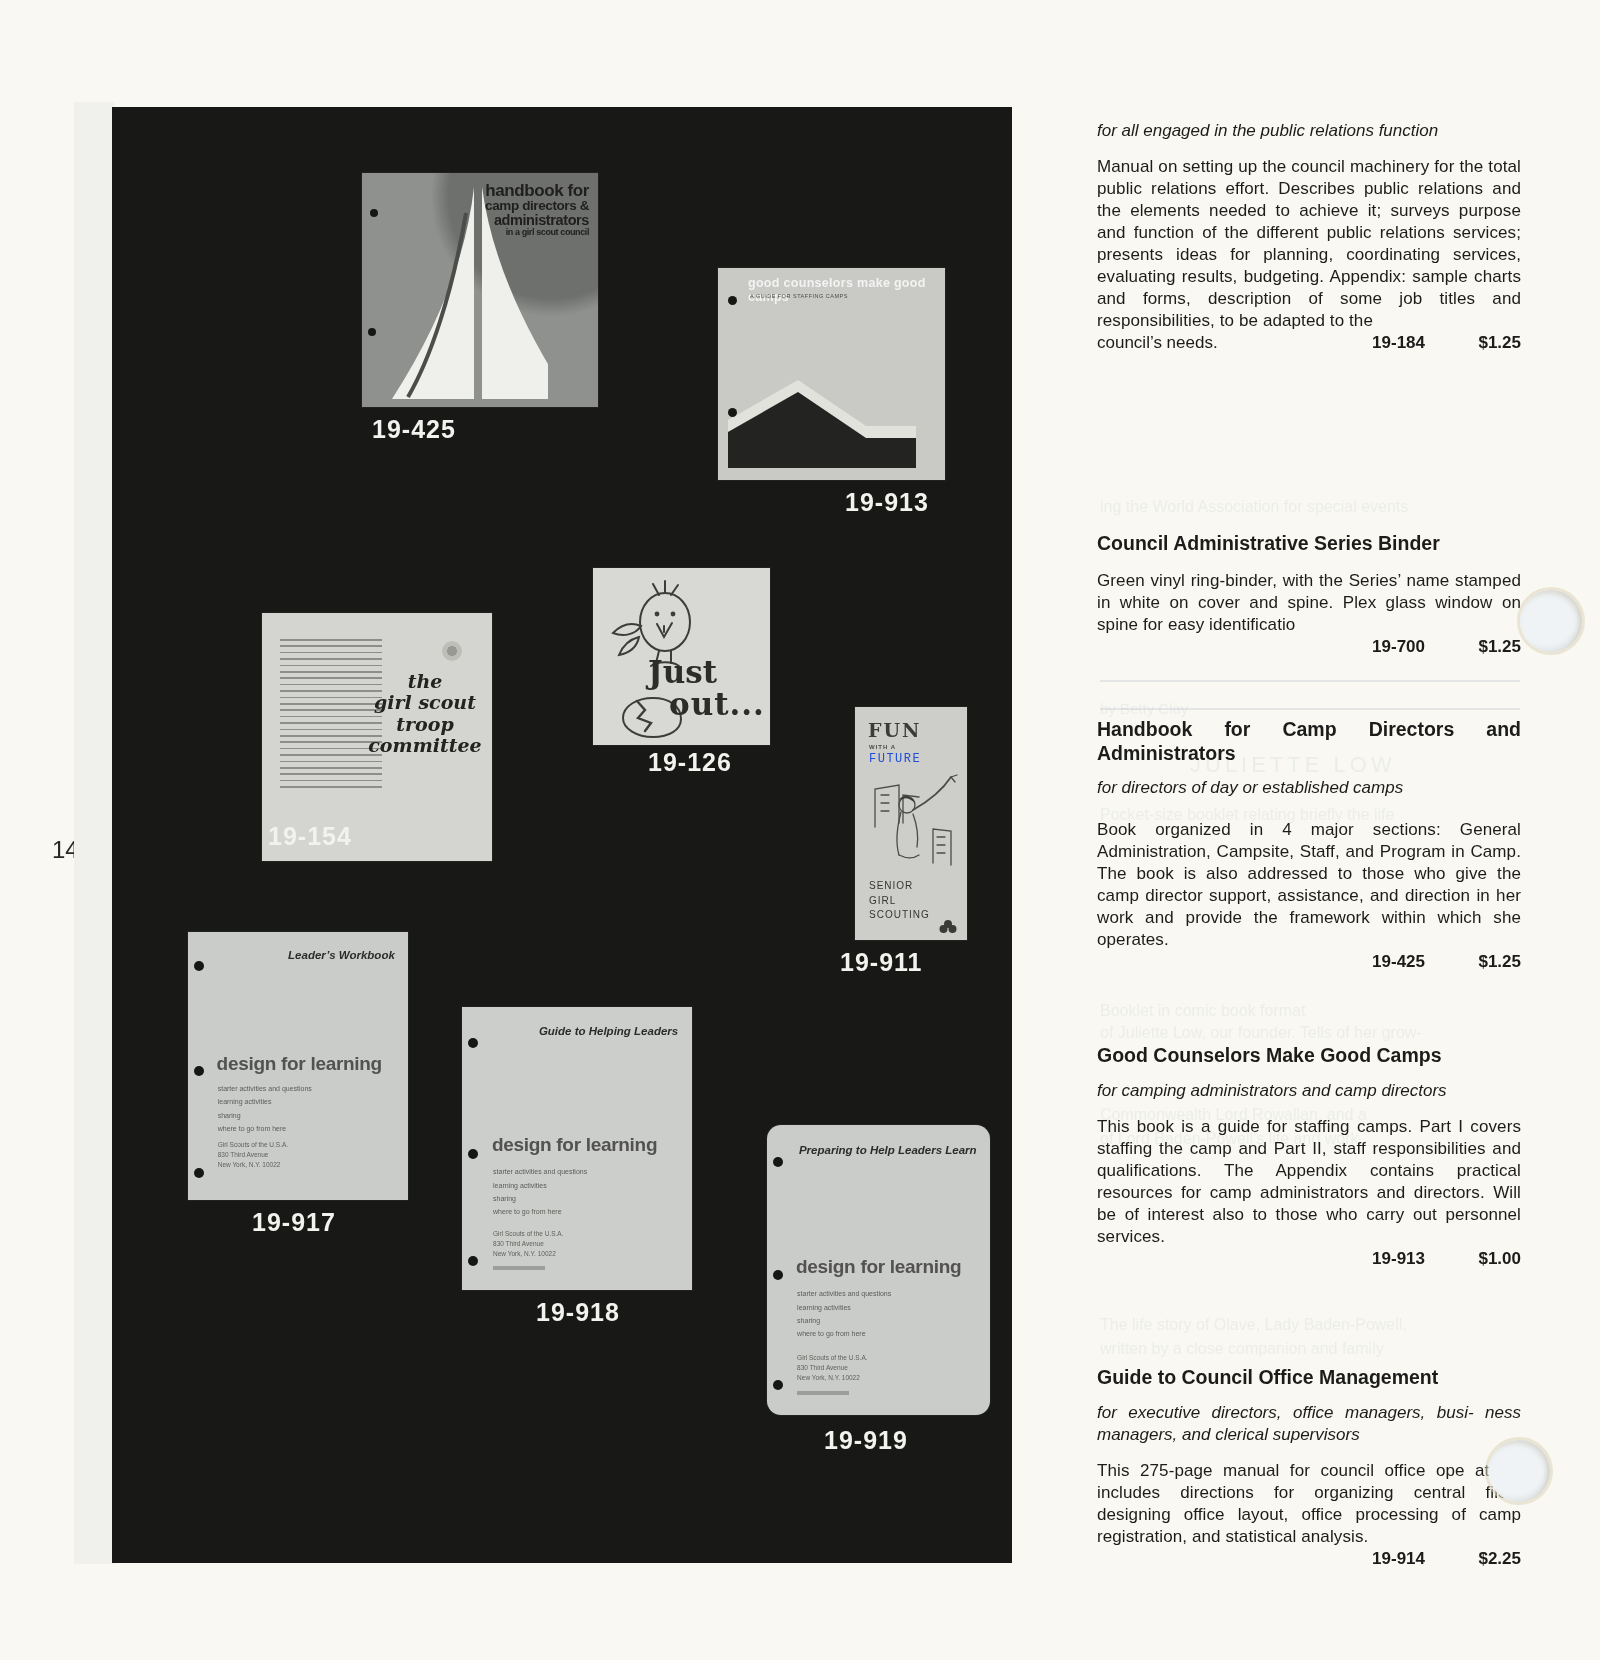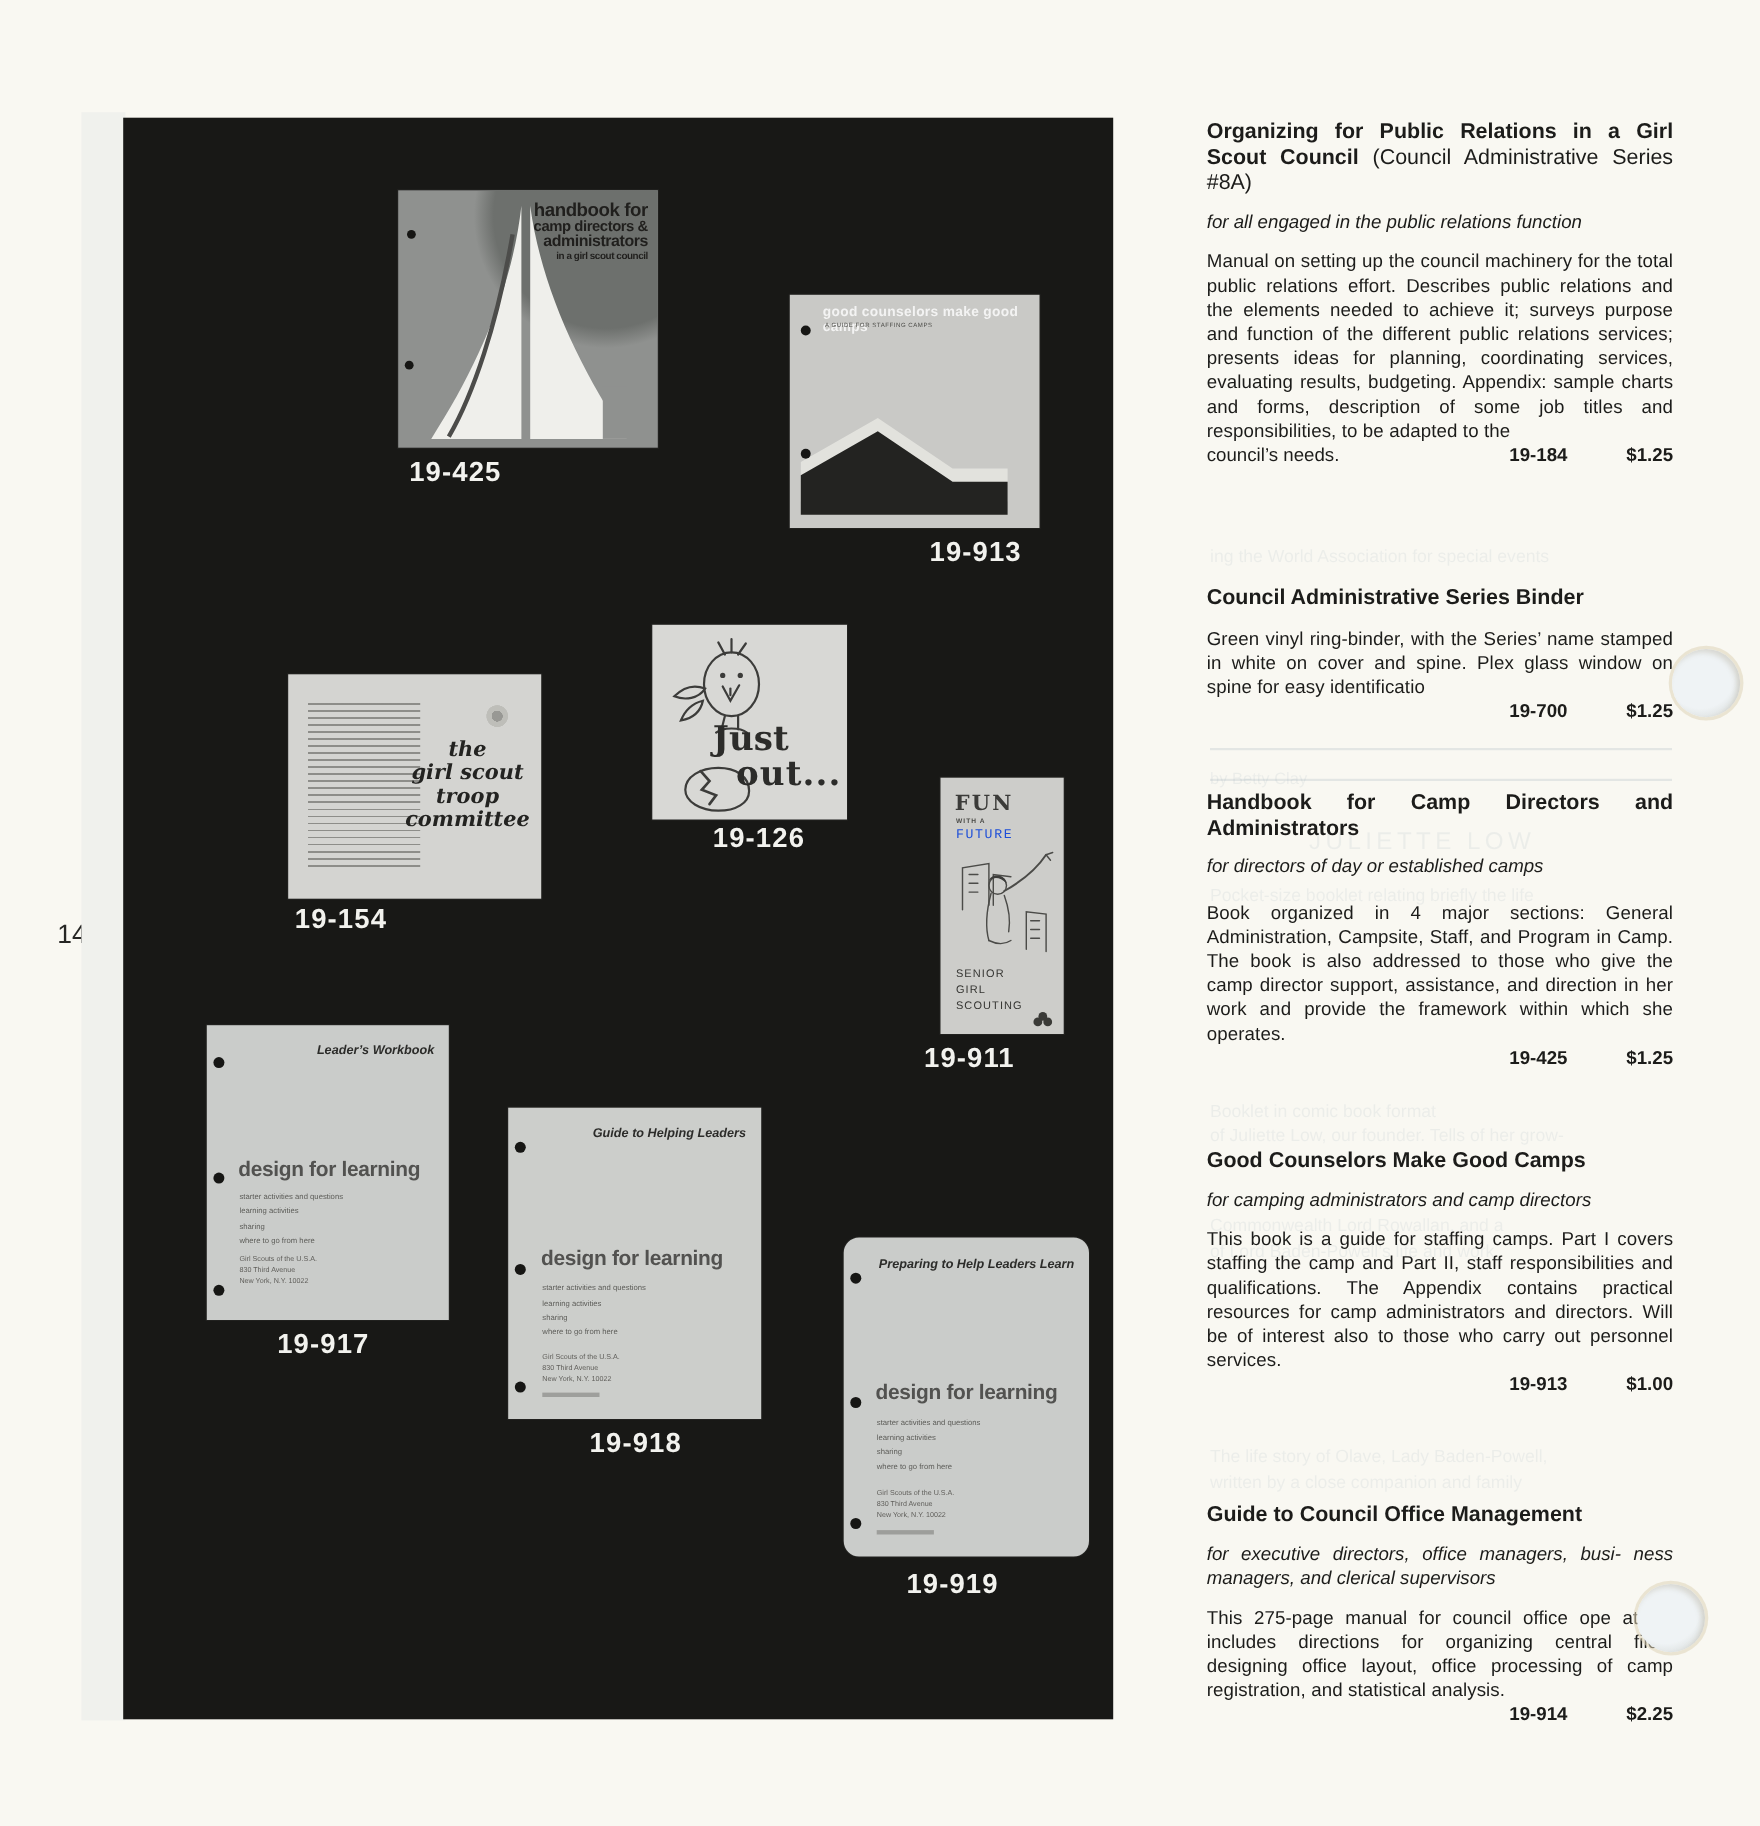--- a/index.html
+++ b/index.html
@@ -31,21 +31,21 @@
   .b425-l2{font-size:13.5px;}
   .b425-l3{font-size:14.5px;}
   .b425-l4{font-size:9px;}
 
   
   .b913{left:718px;top:268px;width:227px;height:212px;background:#c9c9c6;}
   .b913-title{position:absolute;top:8px;left:30px;right:6px;font-size:12.5px;font-weight:bold;color:rgba(255,255,255,0.78);letter-spacing:0.3px;}
   .b913-sub{position:absolute;top:25px;left:32px;font-size:5.5px;color:#4c4c48;letter-spacing:0.5px;}
 
   
-  .b154{left:262px;top:613px;width:230px;height:204px;background:#d4d4d1;}
+  .b154{left:262px;top:613px;width:230px;height:248px;background:#d4d4d1;}
   .b154-text{position:absolute;left:18px;top:26px;width:102px;height:152px;
     background:repeating-linear-gradient(to bottom, rgba(70,70,66,0.5) 0 1.6px, rgba(0,0,0,0) 1.6px 6.4px);
     filter:blur(0.4px);}
   .b154-title{position:absolute;right:8px;top:58px;width:118px;text-align:center;
     font-family:"DejaVu Serif", serif;font-style:italic;font-weight:bold;
     font-size:19px;line-height:1.12;color:#232321;}
   .b154-emblem{position:absolute;right:30px;top:28px;width:20px;height:20px;border-radius:50%;
     background:radial-gradient(circle,#8a8a85 0 35%,#b9b9b4 36% 70%,rgba(0,0,0,0) 71%);opacity:0.8;filter:blur(0.5px);}
 
   
@@ -261,24 +261,20 @@
 <div class="ghost" style="left:1100px;top:1002px;font-size:16px;" data-bind="ghosts.4.text">Booklet in comic book format</div>
 <div class="ghost" style="left:1100px;top:1024px;font-size:16px;" data-bind="ghosts.5.text">of Juliette Low, our founder. Tells of her grow-</div>
 <div class="ghost" style="left:1100px;top:1106px;font-size:16px;" data-bind="ghosts.6.text">Commonwealth Lord Rowallan, and a</div>
 <div class="ghost" style="left:1100px;top:1130px;font-size:16px;" data-bind="ghosts.7.text">of Lord Baden-Powell’s life and work</div>
 <div class="ghost" style="left:1100px;top:1316px;font-size:16px;" data-bind="ghosts.8.text">The life story of Olave, Lady Baden-Powell,</div>
 <div class="ghost" style="left:1100px;top:1340px;font-size:16px;" data-bind="ghosts.9.text">written by a close companion and family</div>
 <div class="ghost-rule" style="left:1100px;top:680px;width:420px;"></div>
 <div class="ghost-rule" style="left:1100px;top:708px;width:420px;"></div>
 
 <div class="col-sec" style="top:108px;">
-  <div class="sec-title">
-    <span class="normal" data-bind="sections.0.title">Organizing for Public Relations in a Girl Scout Council</span>
-    <span class="paren" data-bind="sections.0.title_paren">(Council Administrative Series #8A)</span>
-  </div>
   <div class="sec-lead" data-bind="sections.0.lead">for all engaged in the public relations function</div>
   <div class="sec-body" data-bind="sections.0.body">Manual on setting up the council machinery for the total public relations effort. Describes public relations and the elements needed to achieve it; surveys purpose and function of the different public relations services; presents ideas for planning, coordinating services, evaluating results, budgeting. Appendix: sample charts and forms, description of some job titles and responsibilities, to be adapted to the</div>
   <div class="codeline">
     <span class="tail" data-bind="sections.0.tail">council’s needs.</span>
     <span class="code" data-bind="sections.0.code">19-184</span>
     <span class="price" data-bind="sections.0.price">$1.25</span>
   </div>
 </div>
 
 <div class="col-sec" style="top:532px;">

